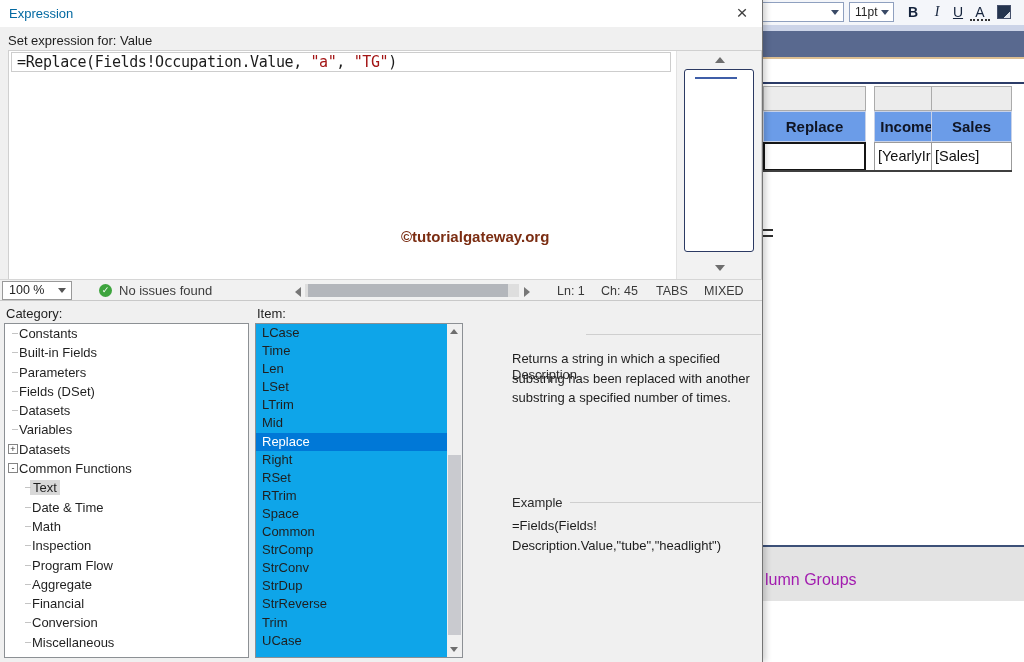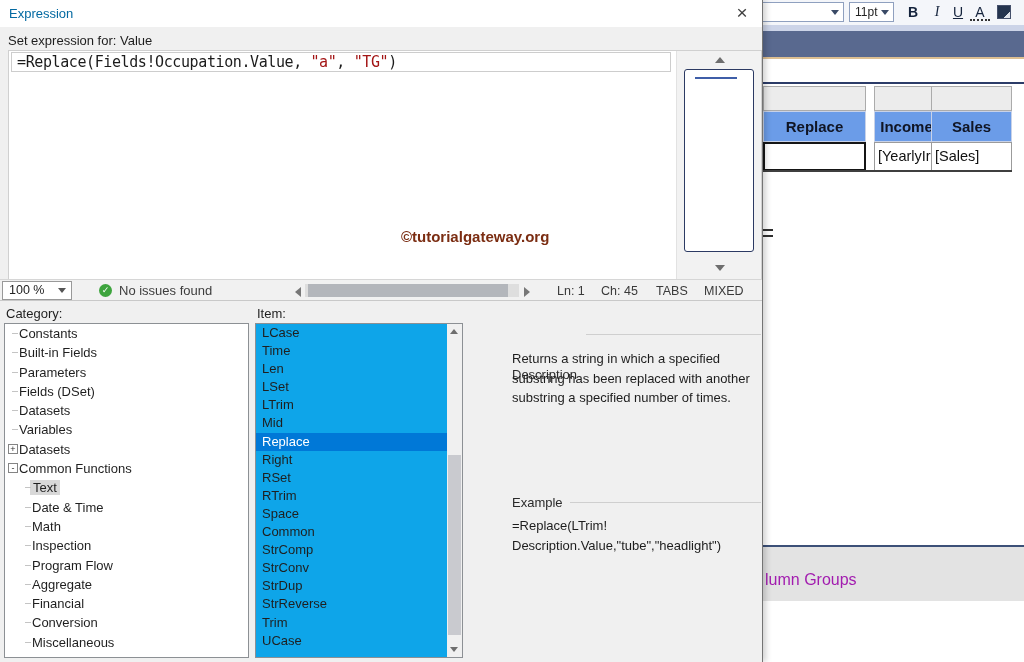--- a/index.html
+++ b/index.html
@@ -218,17 +218,17 @@
     </div>
   </div>
 
   <div class="abs desc-title">Description</div>
   <div class="abs desc-line"></div>
   <div class="abs desc-text">Returns a string in which a specified substring has been replaced with another substring a specified number of times.</div>
 
   <div class="abs ex-title">Example</div>
   <div class="abs ex-line"></div>
   <div class="abs ex-text">
-    <div>=Replace(LTrim!</div>
+    <div>=Fields(Fields!</div>
     <div>Description.Value,"tube","headlight")</div>
   </div>
 
 </div>
 
 </body></html>

